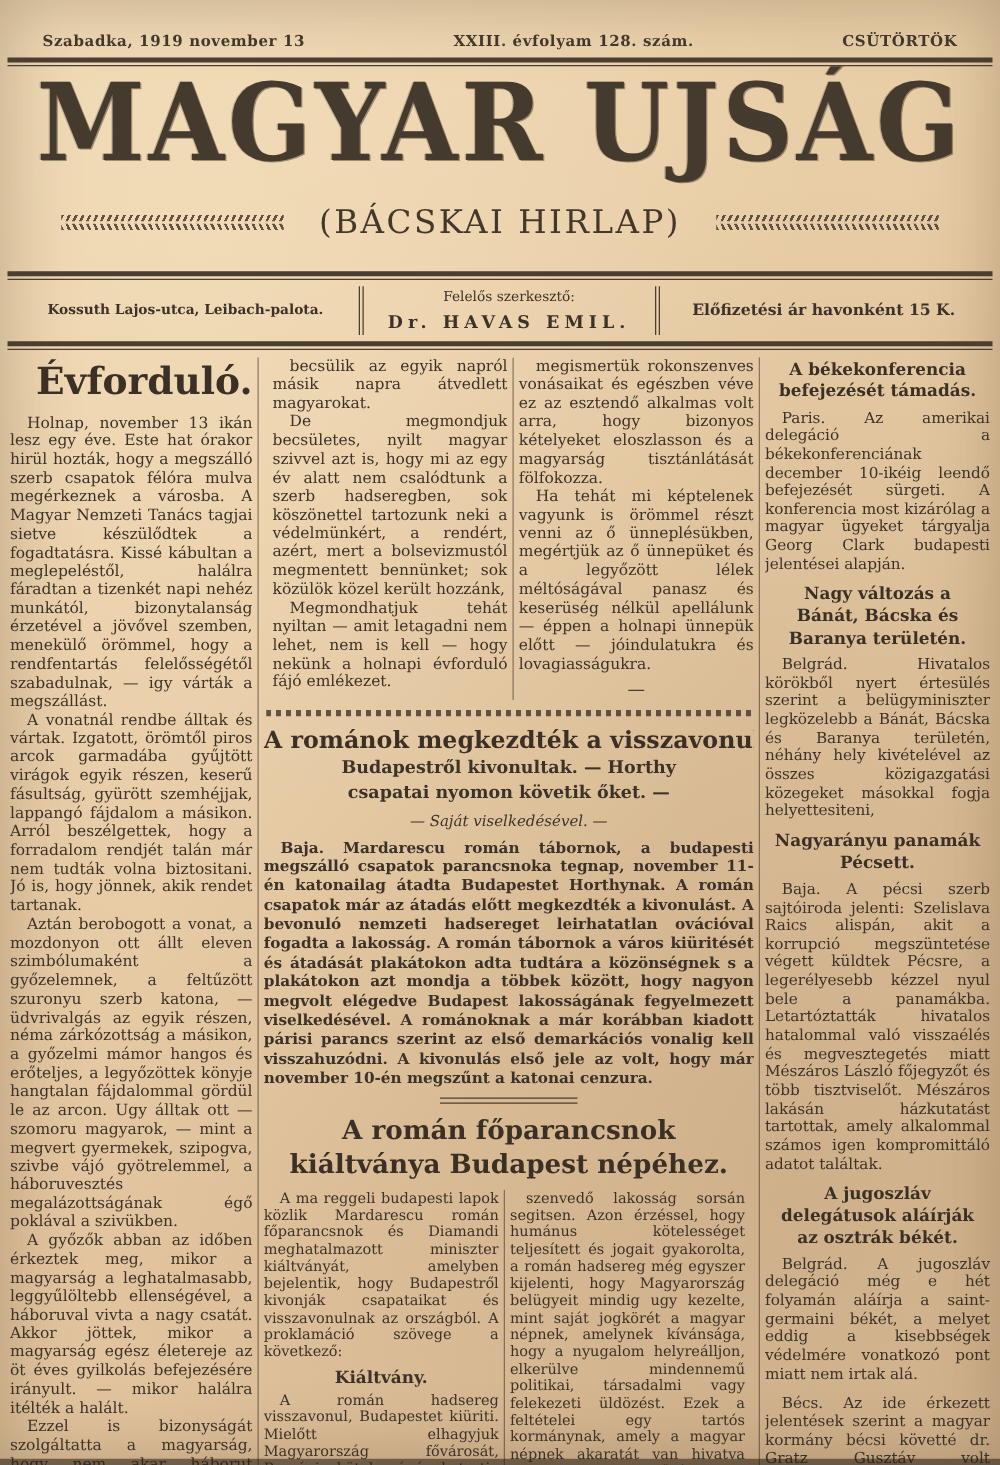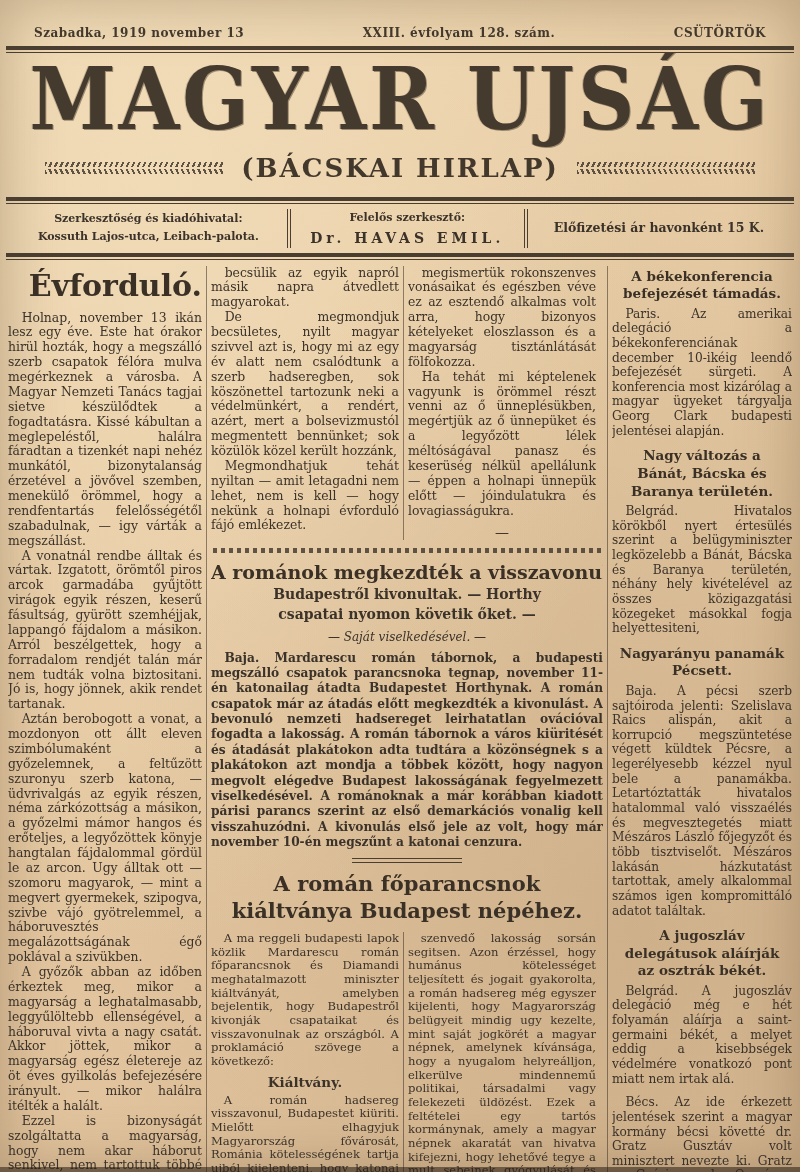--- a/index.html
+++ b/index.html
@@ -31,38 +31,38 @@
     white-space:nowrap;
   }
   .subtitle-row{display:flex;align-items:center;justify-content:center;gap:14px;margin:14px 0 10px;}
   .zigzag{width:178px;height:12px;
     background-image:
       repeating-linear-gradient(115deg,#473c2f 0 2px,transparent 2px 5px),
       repeating-linear-gradient(65deg,#473c2f 0 2px,transparent 2px 5px);
     background-size:100% 5px,100% 5px;
     background-position:0 0,0 7px;background-repeat:repeat-x;
     opacity:.85;}
-  .masthead h2{margin:4px;font-size:26px;font-weight:bold;letter-spacing:2px;color:#43382c;white-space:nowrap;}
+  .masthead h2{margin:14px;font-size:26px;font-weight:normal;letter-spacing:2px;color:#43382c;white-space:nowrap;}
   
   .infobar{display:flex;align-items:stretch;text-align:center;padding:5px 10px;}
   .infobar .cell{padding:2px 8px;display:flex;flex-direction:column;justify-content:center;gap:2px;}
   .cell-office{width:36%;font-size:11px;font-weight:bold;line-height:1.5;}
   .cell-editor{width:30%;border-left:4px double #4a3e30;border-right:4px double #4a3e30;}
-  .cell-editor .small{font-size:11px;font-weight:bold;}
+  .cell-editor .small{font-size:11px;font-weight:normal;}
   .cell-editor .name{font-size:14px;font-weight:bold;letter-spacing:4px;margin-top:4px;}
   .cell-price{width:34%;font-size:12.5px;font-weight:bold;line-height:1.6;}
   
   .content{display:flex;height:926px;overflow:hidden;padding:6px 8px 0 8px;}
   .vrule{width:1px;background:rgba(62,50,36,.55);margin:0 4px;flex:none;}
   .col1{width:194px;flex:none;overflow:hidden;}
   .middle{width:392px;flex:none;overflow:hidden;}
   .col4{flex:1;overflow:hidden;}
   p.np{margin:0;text-indent:1.1em;text-align:justify;font-size:12.4px;line-height:1.2;}
   .lead-title{margin:2px 0 8px;text-align:right;font-size:30px;font-weight:bold;color:#3a3025;}
-  .two-col{display:flex;}
+  .two-col{display:flex;justify-content:flex-end;}
   .subcol{width:188px;flex:none;overflow:hidden;}
   .end-dash{text-align:center;font-size:14px;margin-top:6px;}
   .dotted-rule{height:5px;margin:8px 2px 2px;background:repeating-linear-gradient(90deg,#3f352a 0 4px,transparent 4px 8px);opacity:.8;}
   .headline{margin:8px 0 2px;text-align:center;font-size:19px;font-weight:bold;white-space:nowrap;color:#3a3025;}
   .subhead{text-align:center;font-size:14px;font-weight:bold;line-height:1.4;}
   .byline{text-align:center;font-size:12px;font-style:italic;margin:5px 0 7px;}
   .bold-body{margin:0;font-size:12.2px;font-weight:bold;line-height:1.26;text-align:justify;text-indent:1.1em;}
   .short-rule{width:110px;margin:8px auto 4px;border-top:1px solid #4a3e30;border-bottom:1px solid #4a3e30;height:3px;}
   .headline2{margin:8px 10px 8px;text-align:center;font-size:21px;font-weight:bold;line-height:1.25;color:#3a3025;}
   .proc-cols{display:flex;}
@@ -93,21 +93,20 @@
       <div class="zigzag"></div>
       <h2>(BÁCSKAI HIRLAP)</h2>
       <div class="zigzag"></div>
     </div>
   </div>
 
   <div class="rule"></div>
 
   <div class="infobar">
     <div class="cell cell-office">
-      <div>Szerkesztőség és kiadóhivatal:</div>
       <div>Kossuth Lajos-utca, Leibach-palota.</div>
     </div>
     <div class="cell cell-editor">
       <div class="small">Felelős szerkesztő:</div>
       <div class="name">Dr. HAVAS EMIL.</div>
     </div>
     <div class="cell cell-price">
       <div>Előfizetési ár havonként 15 K.</div>
     </div>
   </div>

